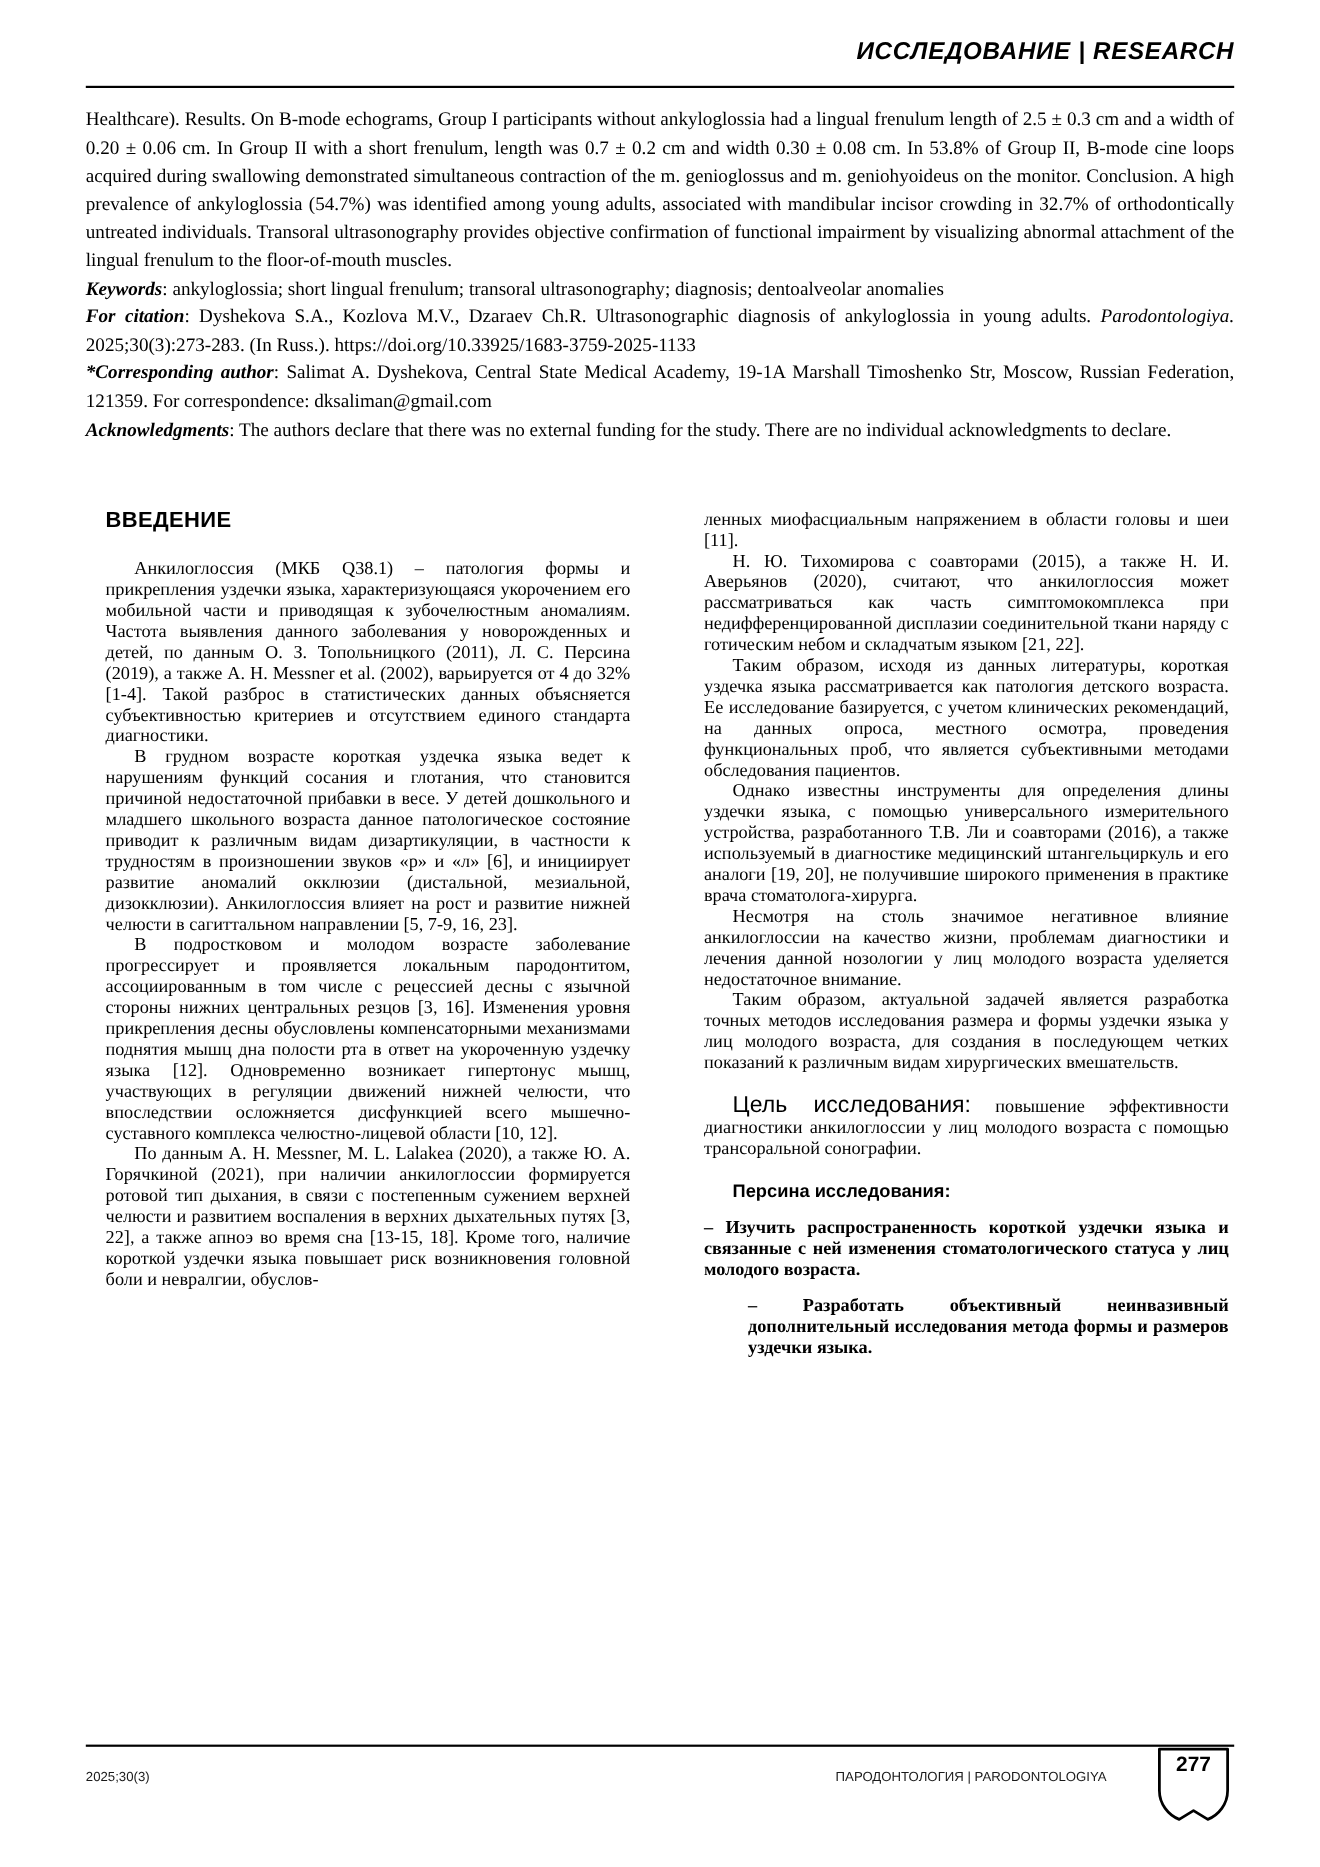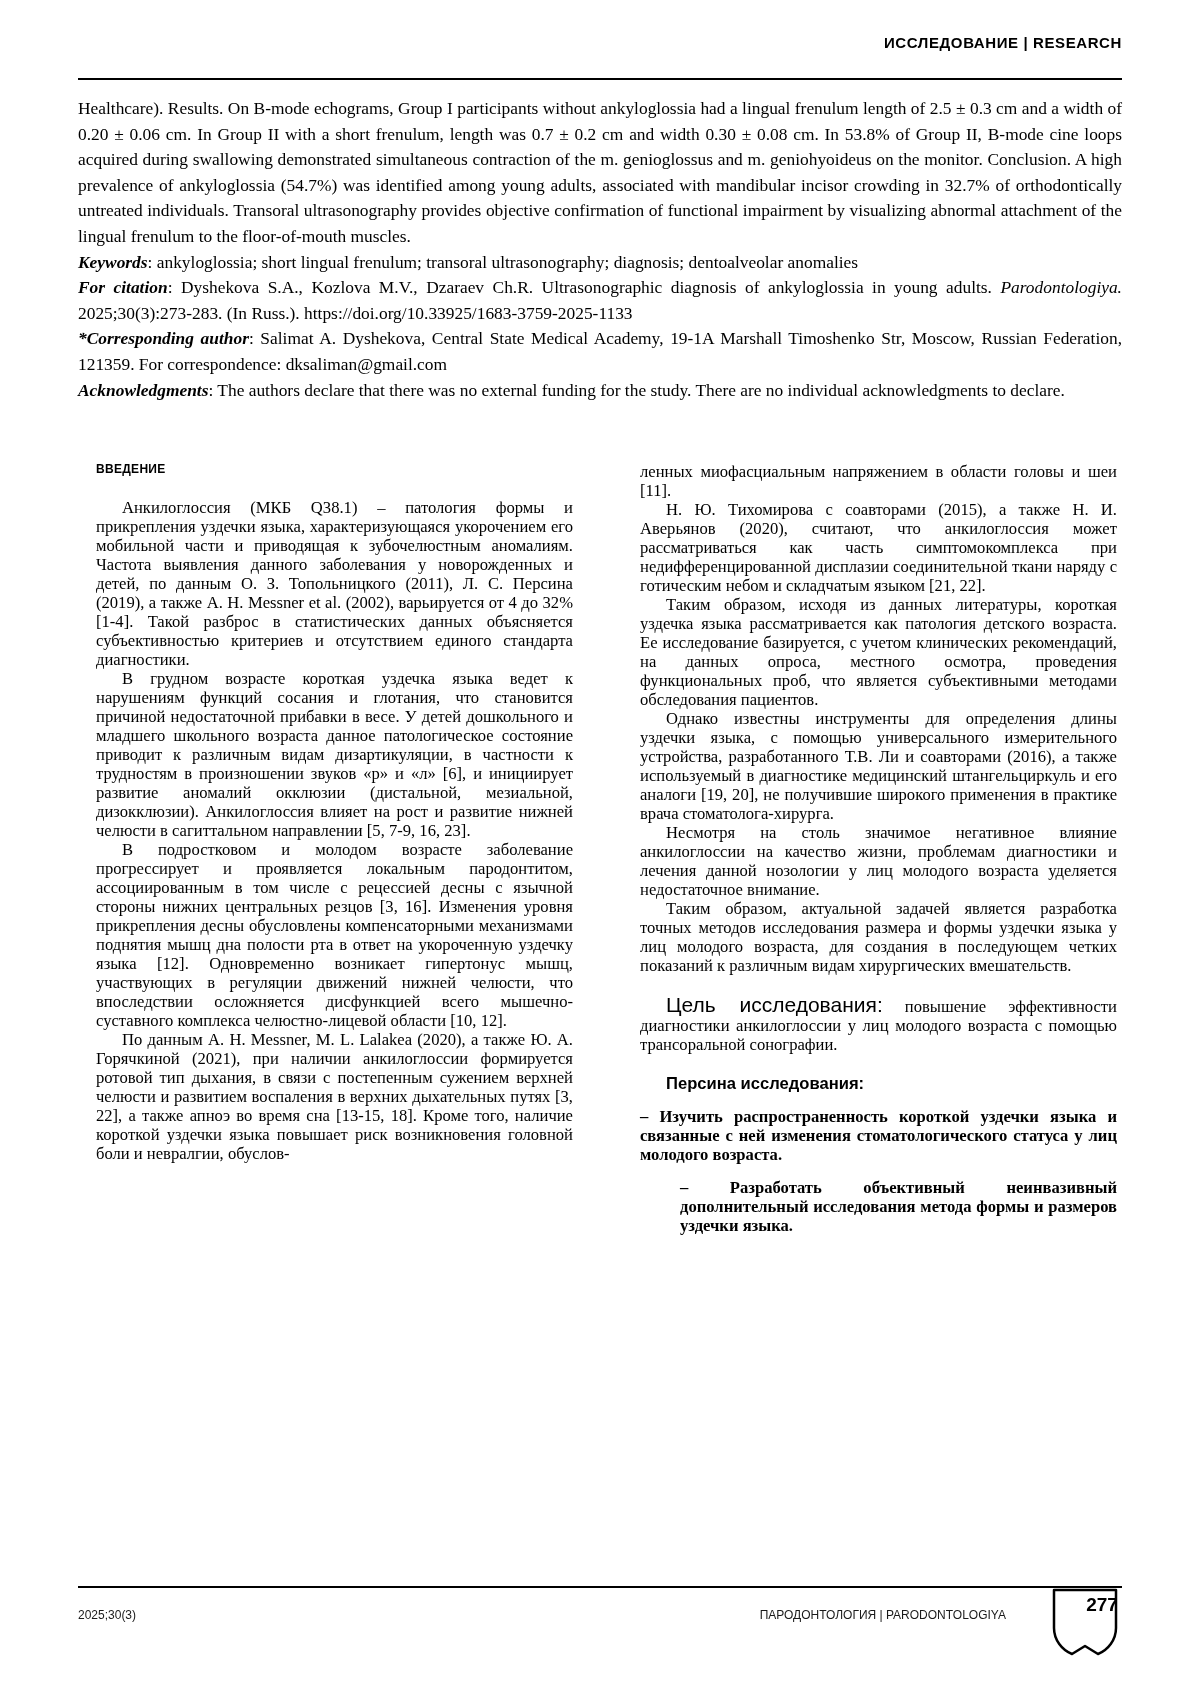--- a/index.html
+++ b/index.html
@@ -25,23 +25,24 @@
   .header {
     position: absolute;
     left: 78px;
     top: 34px;
     width: 1044px;
     text-align: right;
   }
   .header-title {
     font-family: "Liberation Sans", sans-serif;
     font-weight: bold;
-    font-size: 15px;
+    font-size: 22px;
     letter-spacing: 0.6px;
     color: #000;
+    font-style: italic;
   }
   .header-rule {
     position: absolute;
     left: 78px;
     top: 78px;
     width: 1044px;
     height: 2px;
     background: #000;
   }
   
@@ -77,21 +78,21 @@
   .col {
     position: absolute;
     top: 0;
     width: 477px;
   }
   .col-left { left: 18px; }
   .col-right { left: 562px; }
   .sec-head {
     font-family: "Liberation Sans", sans-serif;
     font-weight: bold;
-    font-size: 12px;
+    font-size: 20px;
     letter-spacing: 0.3px;
     margin: 0 0 22px 0;
   }
   .col p {
     margin: 0;
     font-size: 16.6px;
     line-height: 19px;
     text-align: justify;
     text-indent: 26px;
     hyphens: auto;
@@ -148,21 +149,21 @@
   }
   .page-badge {
     position: absolute;
     right: 0;
     top: -16px;
     width: 74px;
     height: 74px;
   }
   .page-badge .num {
     position: absolute;
-    left: 17px; top: 10px;
+    left: 0; top: 10px;
     width: 74px;
     text-align: center;
     font-family: "Liberation Sans", sans-serif;
     font-weight: bold;
     font-size: 19px;
   }
   .page-badge svg { position: absolute; left: 0; top: 0; }
 </style>
 </head>
 <body>

